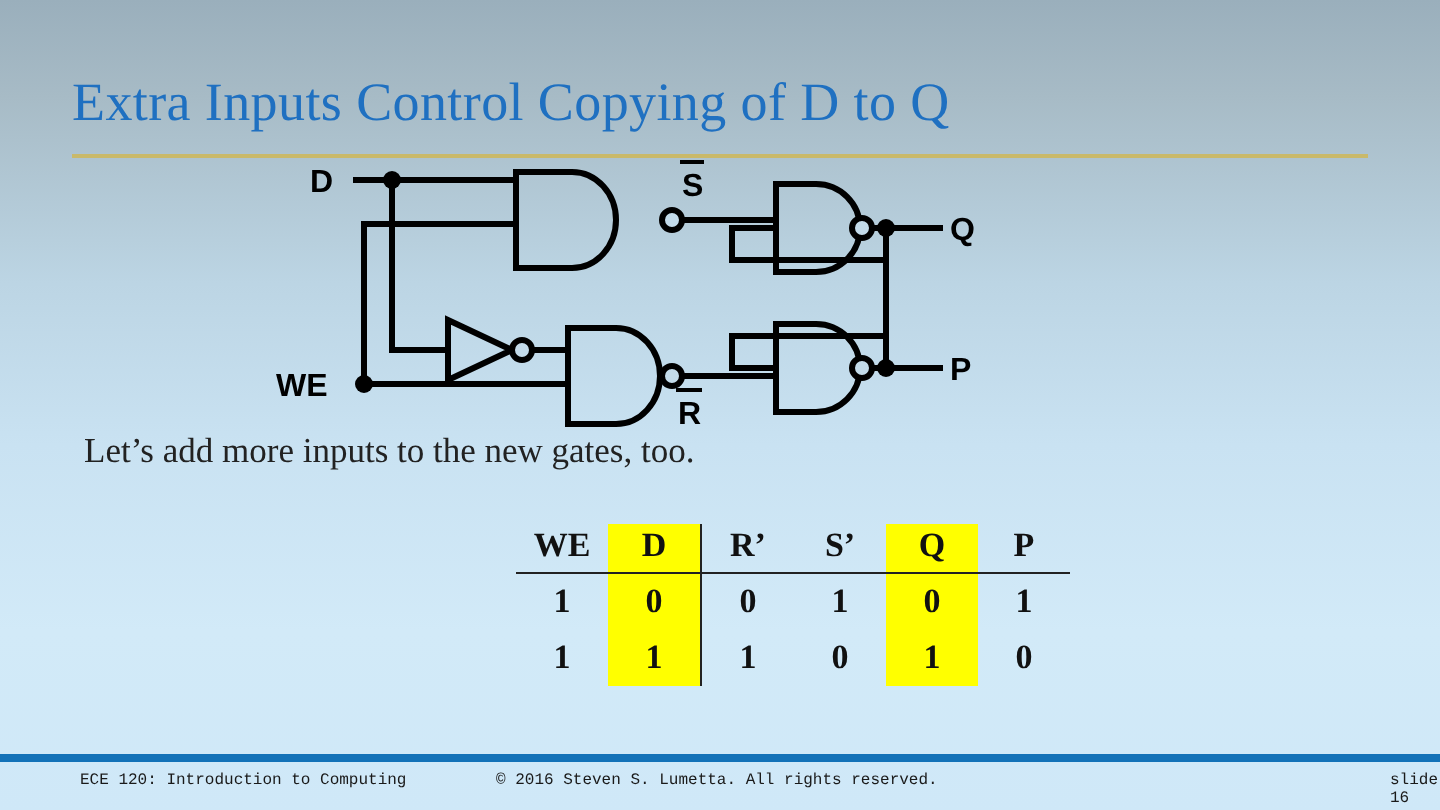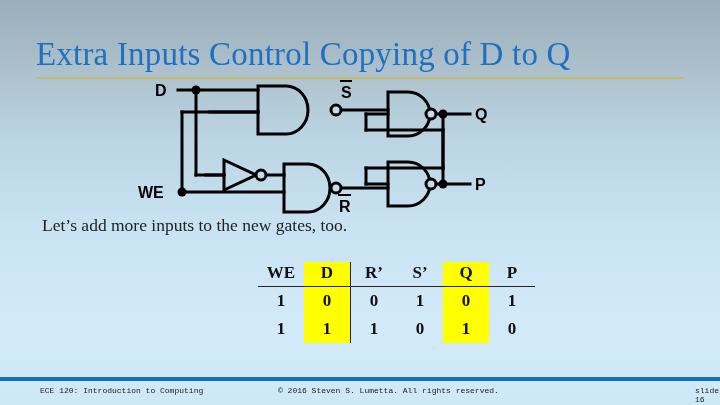--- a/index.html
+++ b/index.html
@@ -8,21 +8,21 @@
     font-family:"Liberation Serif", serif;
     background:#cfe7f7;
   }
   #slide{
     position:relative;width:720px;height:405px;
     background:linear-gradient(to bottom,#9aafbc 0%,#a7bbc6 12%,#bcd5e4 35%,#c9e2f2 55%,#d2eaf8 78%,#cfe8f8 100%);
   }
   
   #title{
     position:absolute;left:36px;top:36px;width:660px;
-    font-size:33px;color:#1f70c1;font-weight:normal;
+    font-size:27px;color:#1f70c1;font-weight:normal;
     letter-spacing:.2px;white-space:nowrap;
   }
   #title-rule{
     position:absolute;left:36px;top:77px;width:648px;height:2px;
     background:#c9b96a;
   }
   
   #circuit{position:absolute;left:0;top:72px;width:720px;height:145px;}
   
   .btext{
@@ -47,21 +47,21 @@
   .hl{background:#ffff00;}
   
   #footer-bar{
     position:absolute;left:0;top:377px;width:720px;height:4px;background:#1372b8;
   }
   .foot{
     position:absolute;top:386px;font-size:8px;color:#1a1a1a;
     font-family:Liberation Mono, monospace;
   }
   #foot-left{left:40px;}
-  #foot-center{left:278px;}
+  #foot-center{left:248px;}
   #foot-right{left:675px;padding-left:20px;}
 </style>
 </head>
 <body>
 
 <div id="slide">
 
   <div id="title">Extra Inputs Control Copying of D to Q</div>
   <div id="title-rule"></div>
 

